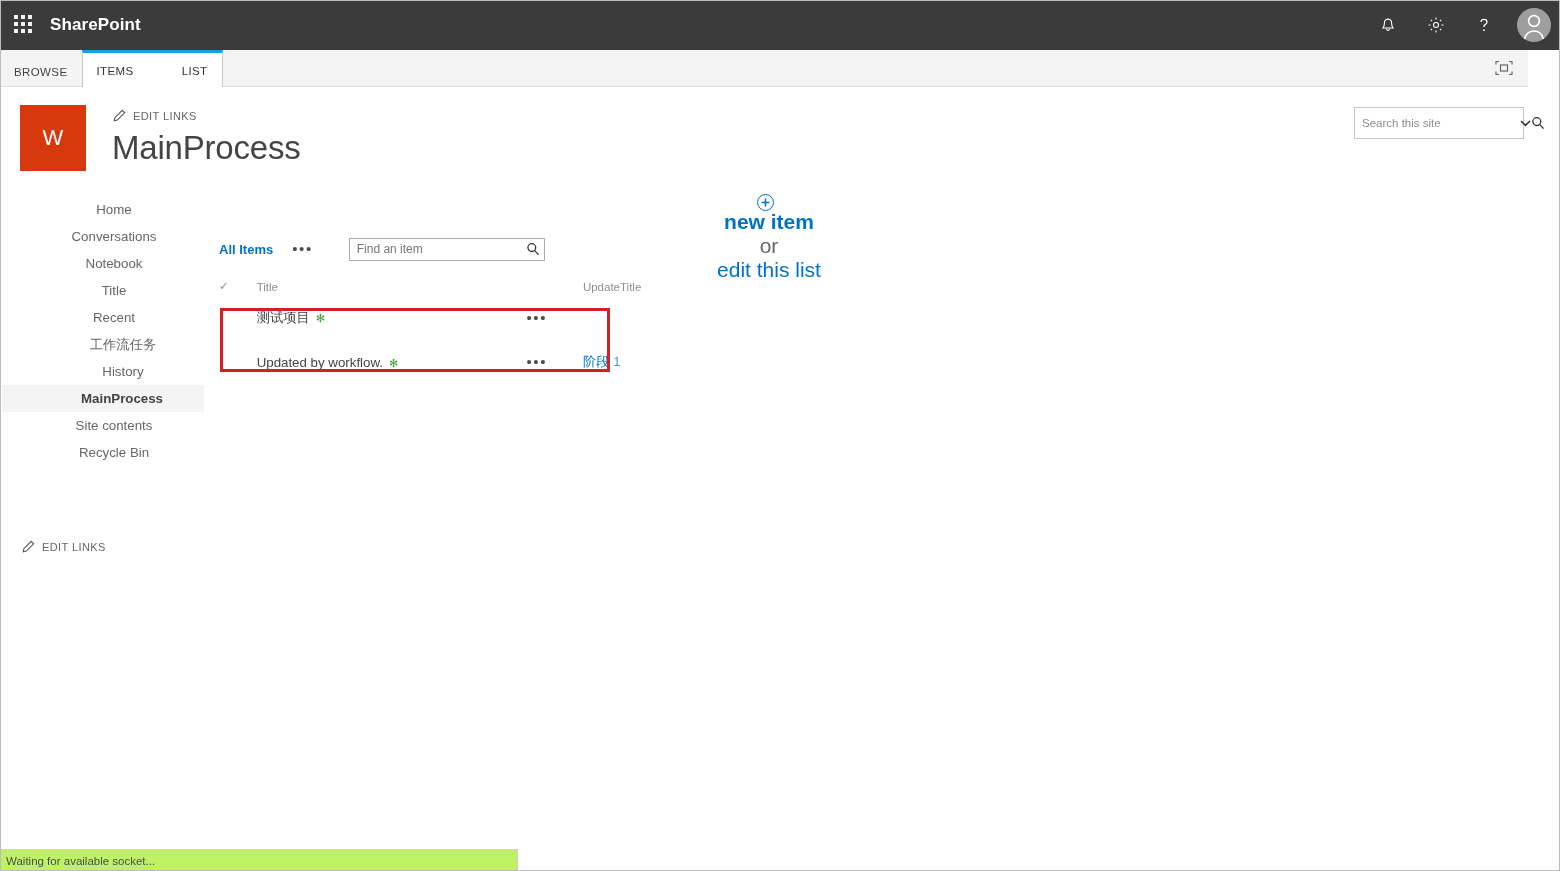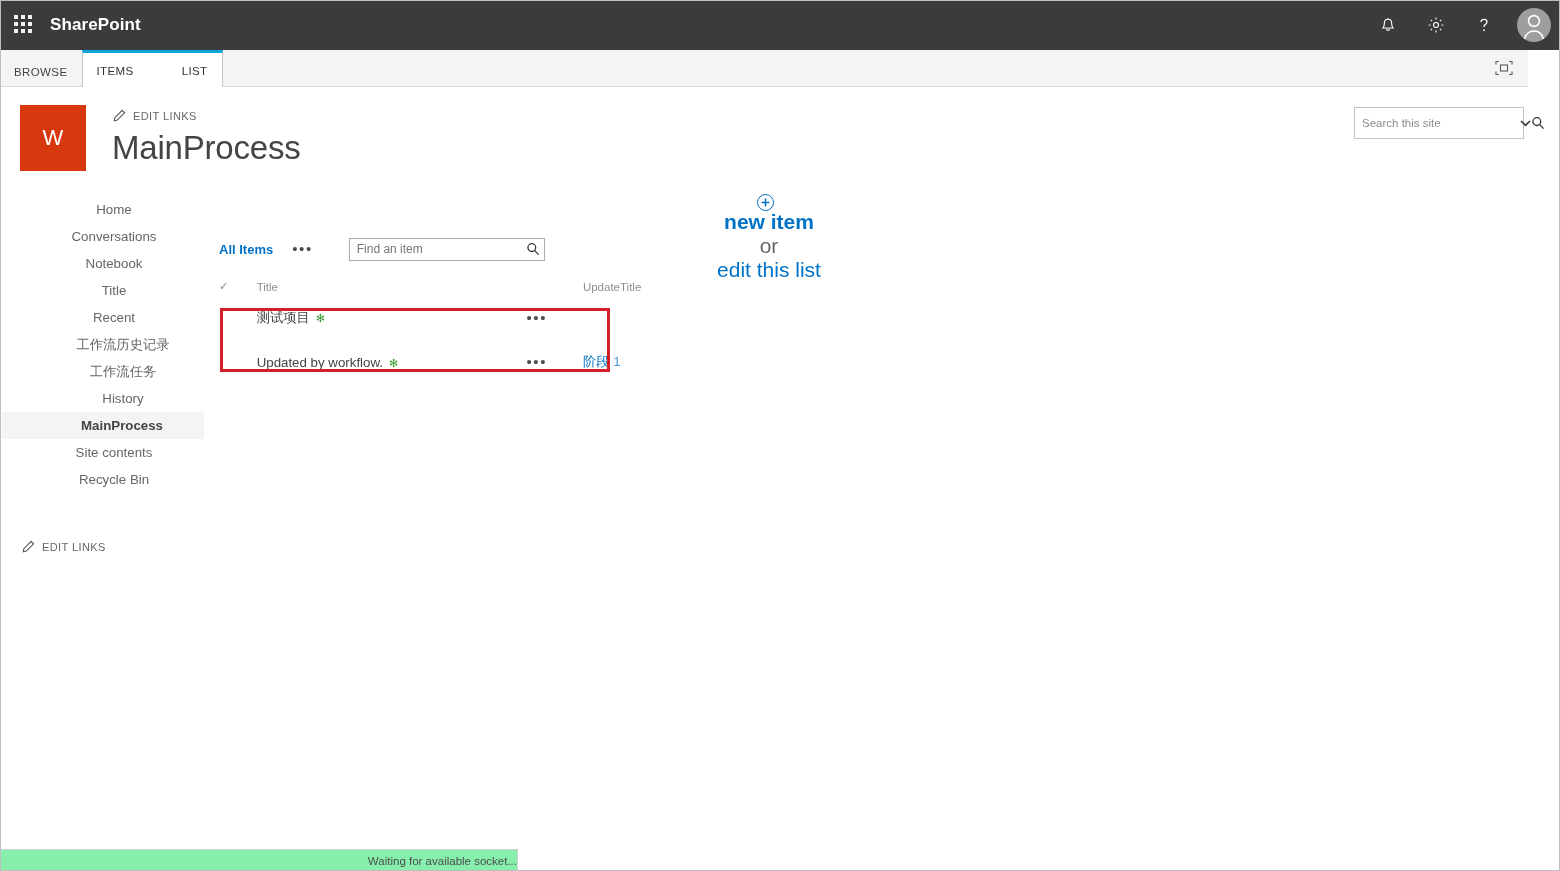--- a/index.html
+++ b/index.html
@@ -302,28 +302,27 @@
     left: 220px; top: 308px;
     width: 390px; height: 64px;
     border: 3px solid #d31f26;
     pointer-events: none;
   }
 
   
   .statusbar {
     position: absolute; left: 0; bottom: 0;
     width: 518px; height: 22px;
-    background: #86efac;
+    background: #bef264;
     border-top: 1px solid #d0d0d0;
     border-right: 1px solid #d0d0d0;
     display: flex; align-items: center;
     font-size: 11.5px;
     color: #4d4d4d;
     padding-left: 6px;
-    justify-content: flex-end;
   }
   .page-edge {
     position: absolute; left: 0; top: 0;
     width: 1560px; height: 871px;
     border: 1px solid #bdbdbd;
     pointer-events: none;
   }
 </style>
 </head>
 <body>
@@ -416,21 +415,20 @@
 </div>
 
 <div class="site-title">MainProcess</div>
 
 <div class="leftnav">
   <div class="nav-item">Home</div>
   <div class="nav-item">Conversations</div>
   <div class="nav-item">Notebook</div>
   <div class="nav-item">Title</div>
   <div class="nav-item">Recent</div>
-  <div class="nav-item sub">工作流历史记录</div>
   <div class="nav-item sub">工作流任务</div>
   <div class="nav-item sub">History</div>
   <div class="nav-item selected">MainProcess</div>
   <div class="nav-item">Site contents</div>
   <div class="nav-item">Recycle Bin</div>
 </div>
 
 <div class="editlinks-bottom">
   <span class="pencil">
     <svg width="13" height="13" viewBox="0 0 13 13" fill="none" stroke="#555" stroke-width="1.1">

